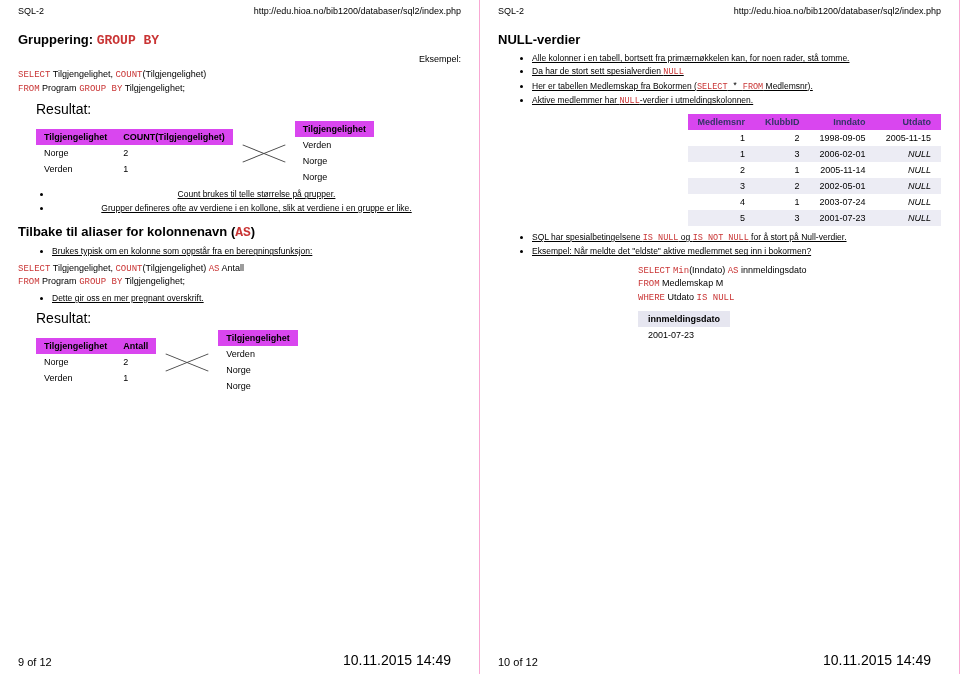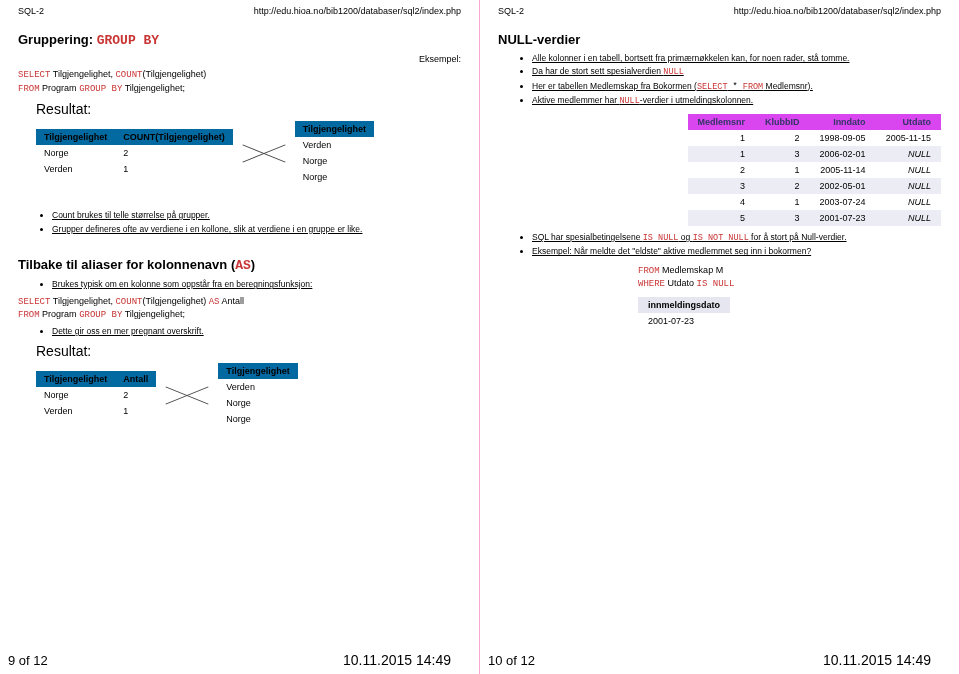--- a/index.html
+++ b/index.html
@@ -13,34 +13,34 @@
   }
   .page {
     width: 480px;
     height: 674px;
     padding: 8px 18px;
     position: relative;
     border-right: 1px solid #f9a8d4;
   }
   .hdr-left { position: absolute; top: 6px; left: 18px; font-size: 9px; }
   .hdr-right { position: absolute; top: 6px; right: 18px; font-size: 9px; }
-  .ftr-left { position: absolute; bottom: 6px; left: 8px; font-size: 13px; }
+  .ftr-left { position: absolute; bottom: 6px; left: 18px; font-size: 11px; }
   .ftr-right { position: absolute; bottom: 6px; right: 28px; font-size: 14px; }
   .content { margin-top: 24px; }
   h2 { font-size: 13px; font-weight: bold; margin: 6px 0 6px 0; }
   h3.result { font-size: 14px; font-weight: normal; margin: 6px 0 4px 0; }
   .kw { color: #c93434; font-family: "Courier New", monospace; }
   .mono { font-family: "Courier New", monospace; }
   .indent { margin-left: 28px; text-align: right; }
   .indent2 { }
   ul.bul { list-style: disc; margin-left: 34px; }
   ul.bul li { margin: 2px 0; font-size: 8.5px; line-height: 1.35; text-decoration: underline; }
   table.data { border-collapse: collapse; font-size: 9px; }
   table.data th, table.data td { text-align: left; padding: 3px 8px; }
-  table.data th { background: #0369a1; font-weight: bold; }
+  table.data th { background: #d946ef; font-weight: bold; }
   table.medlem { border-collapse: collapse; font-size: 9px; }
   table.medlem th { background: #d946ef; color: #333366; padding: 3px 10px; text-align: right; font-weight: bold;}
   table.medlem td { padding: 3px 10px; text-align: right; }
   table.medlem tr:nth-child(odd) td { background: #ececf4; }
   table.medlem td.null { font-style: italic; }
   .flexrow { display: flex; align-items: center; gap: 8px; }
   .cross {
     width: 46px; height: 36px; position: relative; flex-shrink: 0;
   }
   .cross::before, .cross::after {
@@ -107,26 +107,26 @@
         <tr>
               <td>Norge</td>
             </tr>
         <tr>
               <td>Norge</td>
             </tr>
       </tbody>
         </table>
     </div>
 
-    <ul class="bul" style="margin-top:25px;">
+    <ul class="bul" style="margin-top:4px;text-align:center;">
       <li>Count brukes til telle størrelse på grupper.</li>
       <li>Grupper defineres ofte av verdiene i en kollone, slik at verdiene i en gruppe er like.</li>
     </ul>
 
-    <h2 style="margin-top:22px;">
+    <h2 style="margin-top:10px;">
       <span>Tilbake til aliaser for kolonnenavn (</span><span class="kw">AS</span><span>)</span>
     </h2>
 
     <ul class="bul">
       <li>Brukes typisk om en kolonne som oppstår fra en beregningsfunksjon:</li>
     </ul>
 
     <div class="indent2 querybox" style="margin-top:4px;">
       <div><span class="kw">SELECT</span><span> Tilgjengelighet, </span><span class="kw">COUNT</span><span>(Tilgjengelighet) </span><span class="kw">AS</span><span> Antall</span></div>
       <div><span class="kw">FROM</span><span> Program </span><span class="kw">GROUP BY</span><span> Tilgjengelighet;</span></div>
@@ -238,20 +238,21 @@
           </tr>
     </tbody>
       </table>
 
     <ul class="bul">
       <li><span>SQL har spesialbetingelsene </span><span class="kw mono">IS NULL</span><span> og </span><span class="kw mono">IS NOT NULL</span><span> for å stort på Null-verdier.</span></li>
       <li>Eksempel: Når meldte det "eldste" aktive medlemmet seg inn i bokormen?</li>
     </ul>
 
     <div class="querybox" style="margin:6px 0 6px 140px;">
+      <div><span class="kw">SELECT</span><span> </span><span class="kw">Min</span><span>(Inndato) </span><span class="kw">AS</span><span> innmeldingsdato</span></div>
       <div><span class="kw">FROM</span><span> Medlemskap M</span></div>
       <div><span class="kw">WHERE</span><span> Utdato </span><span class="kw">IS NULL</span></div>
     </div>
 
     <table class="res2" style="margin-left:140px;">
       <tbody>
           <tr>
             <th>innmeldingsdato</th>
           </tr>
       <tr>

